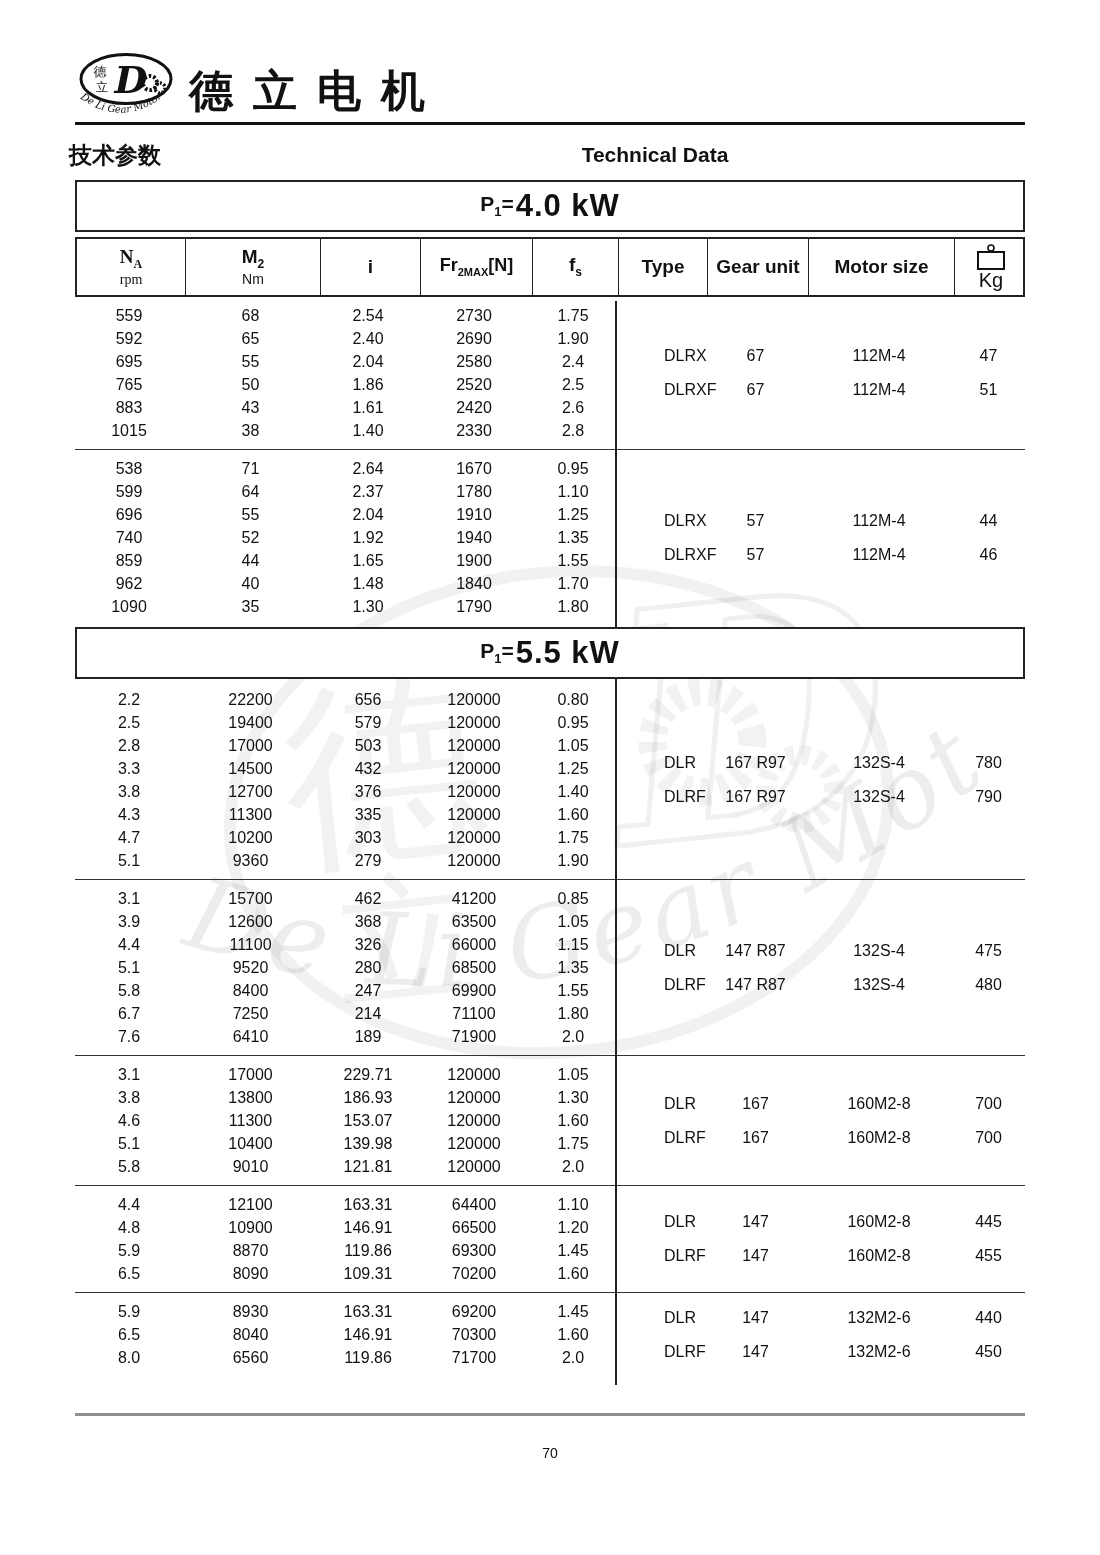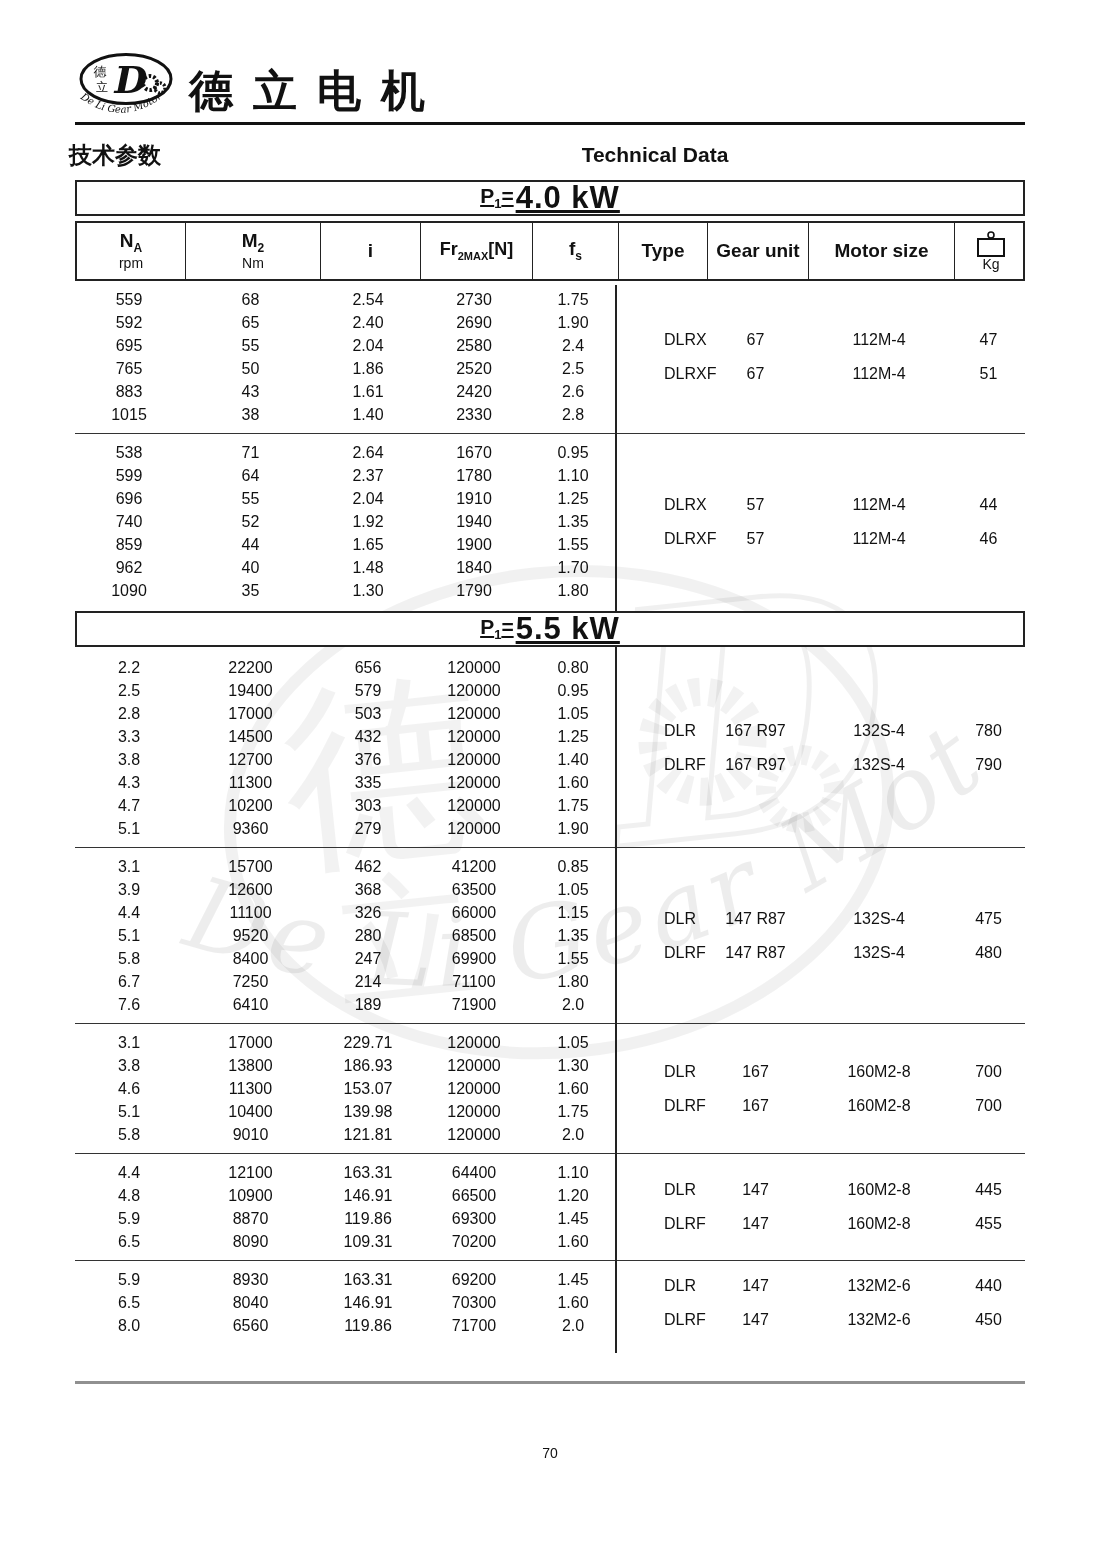--- a/index.html
+++ b/index.html
@@ -10,39 +10,39 @@
   .brand{position:absolute;left:189px;top:62px;font-size:44px;font-weight:bold;
          letter-spacing:20px;font-family:"DejaVu Serif",serif;}
   .top-rule{position:absolute;left:75px;top:122px;width:950px;height:3px;background:#111;}
   .sect-zh{position:absolute;left:69px;top:140px;font-size:23px;font-weight:bold;}
   .sect-en{position:absolute;left:480px;top:143px;width:350px;text-align:center;
            font-size:21px;font-weight:bold;}
   
   .wm{position:absolute;left:140px;top:520px;pointer-events:none;}
   
   .table-area{position:absolute;left:75px;top:180px;width:950px;}
-  .banner{box-sizing:border-box;border:2px solid #222;height:36px;background:#fff;
-          display:flex;align-items:center;justify-content:center;text-decoration:underline;}
+  .banner{box-sizing:border-box;border:2px solid #222;height:52px;background:#fff;
+          display:flex;align-items:center;justify-content:center;}
   .banner .bp{font-size:21px;font-weight:bold;}
   .banner .bp sub{font-size:13px;font-weight:bold;}
   .banner .bv{font-size:31px;font-weight:bold;margin-left:2px;letter-spacing:1px;}
   .gap{height:5px;}
   .colheads{box-sizing:border-box;display:grid;
             grid-template-columns:108px 135px 100px 112px 86px 89px 101px 146px 73px;
             border:2px solid #222;height:60px;}
   .ch{display:flex;flex-direction:column;align-items:center;justify-content:center;
       border-left:1.5px solid #222;line-height:1.1;}
-  .ch:first-child{border-left:none;}
+  .ch:first-child{border-left:none;font-family:Liberation Serif, serif;}
   .ch-main{font-size:19px;font-weight:bold;}
   .ch-main sub{font-size:12px;font-weight:bold;}
   .ch-unit{font-size:14px;margin-top:1px;}
   .fr-head{font-size:18px;font-weight:bold;}
   .fr-head sub{font-size:11px;}
   .kg-cell svg{display:block;margin:0 auto;}
-  .kg-label{font-size:14px;line-height:1;}
+  .kg-label{font-size:20px;line-height:1;}
   
   #blocks{position:relative;}
   .vdiv{position:absolute;left:540px;top:4px;bottom:28px;width:1.5px;background:#222;z-index:0;}
   .block{display:flex;padding:7px 0;border-bottom:1.2px solid #333;}
   .block.nosep,.block.tail{border-bottom:none;}
   .block.tail{padding-bottom:44px;}
   .rows{width:541px;display:flex;flex-direction:column;justify-content:center;}
   .row{height:23px;display:grid;grid-template-columns:108px 135px 100px 112px 86px;
        align-items:center;}
   .cell{text-align:center;font-size:16px;}

